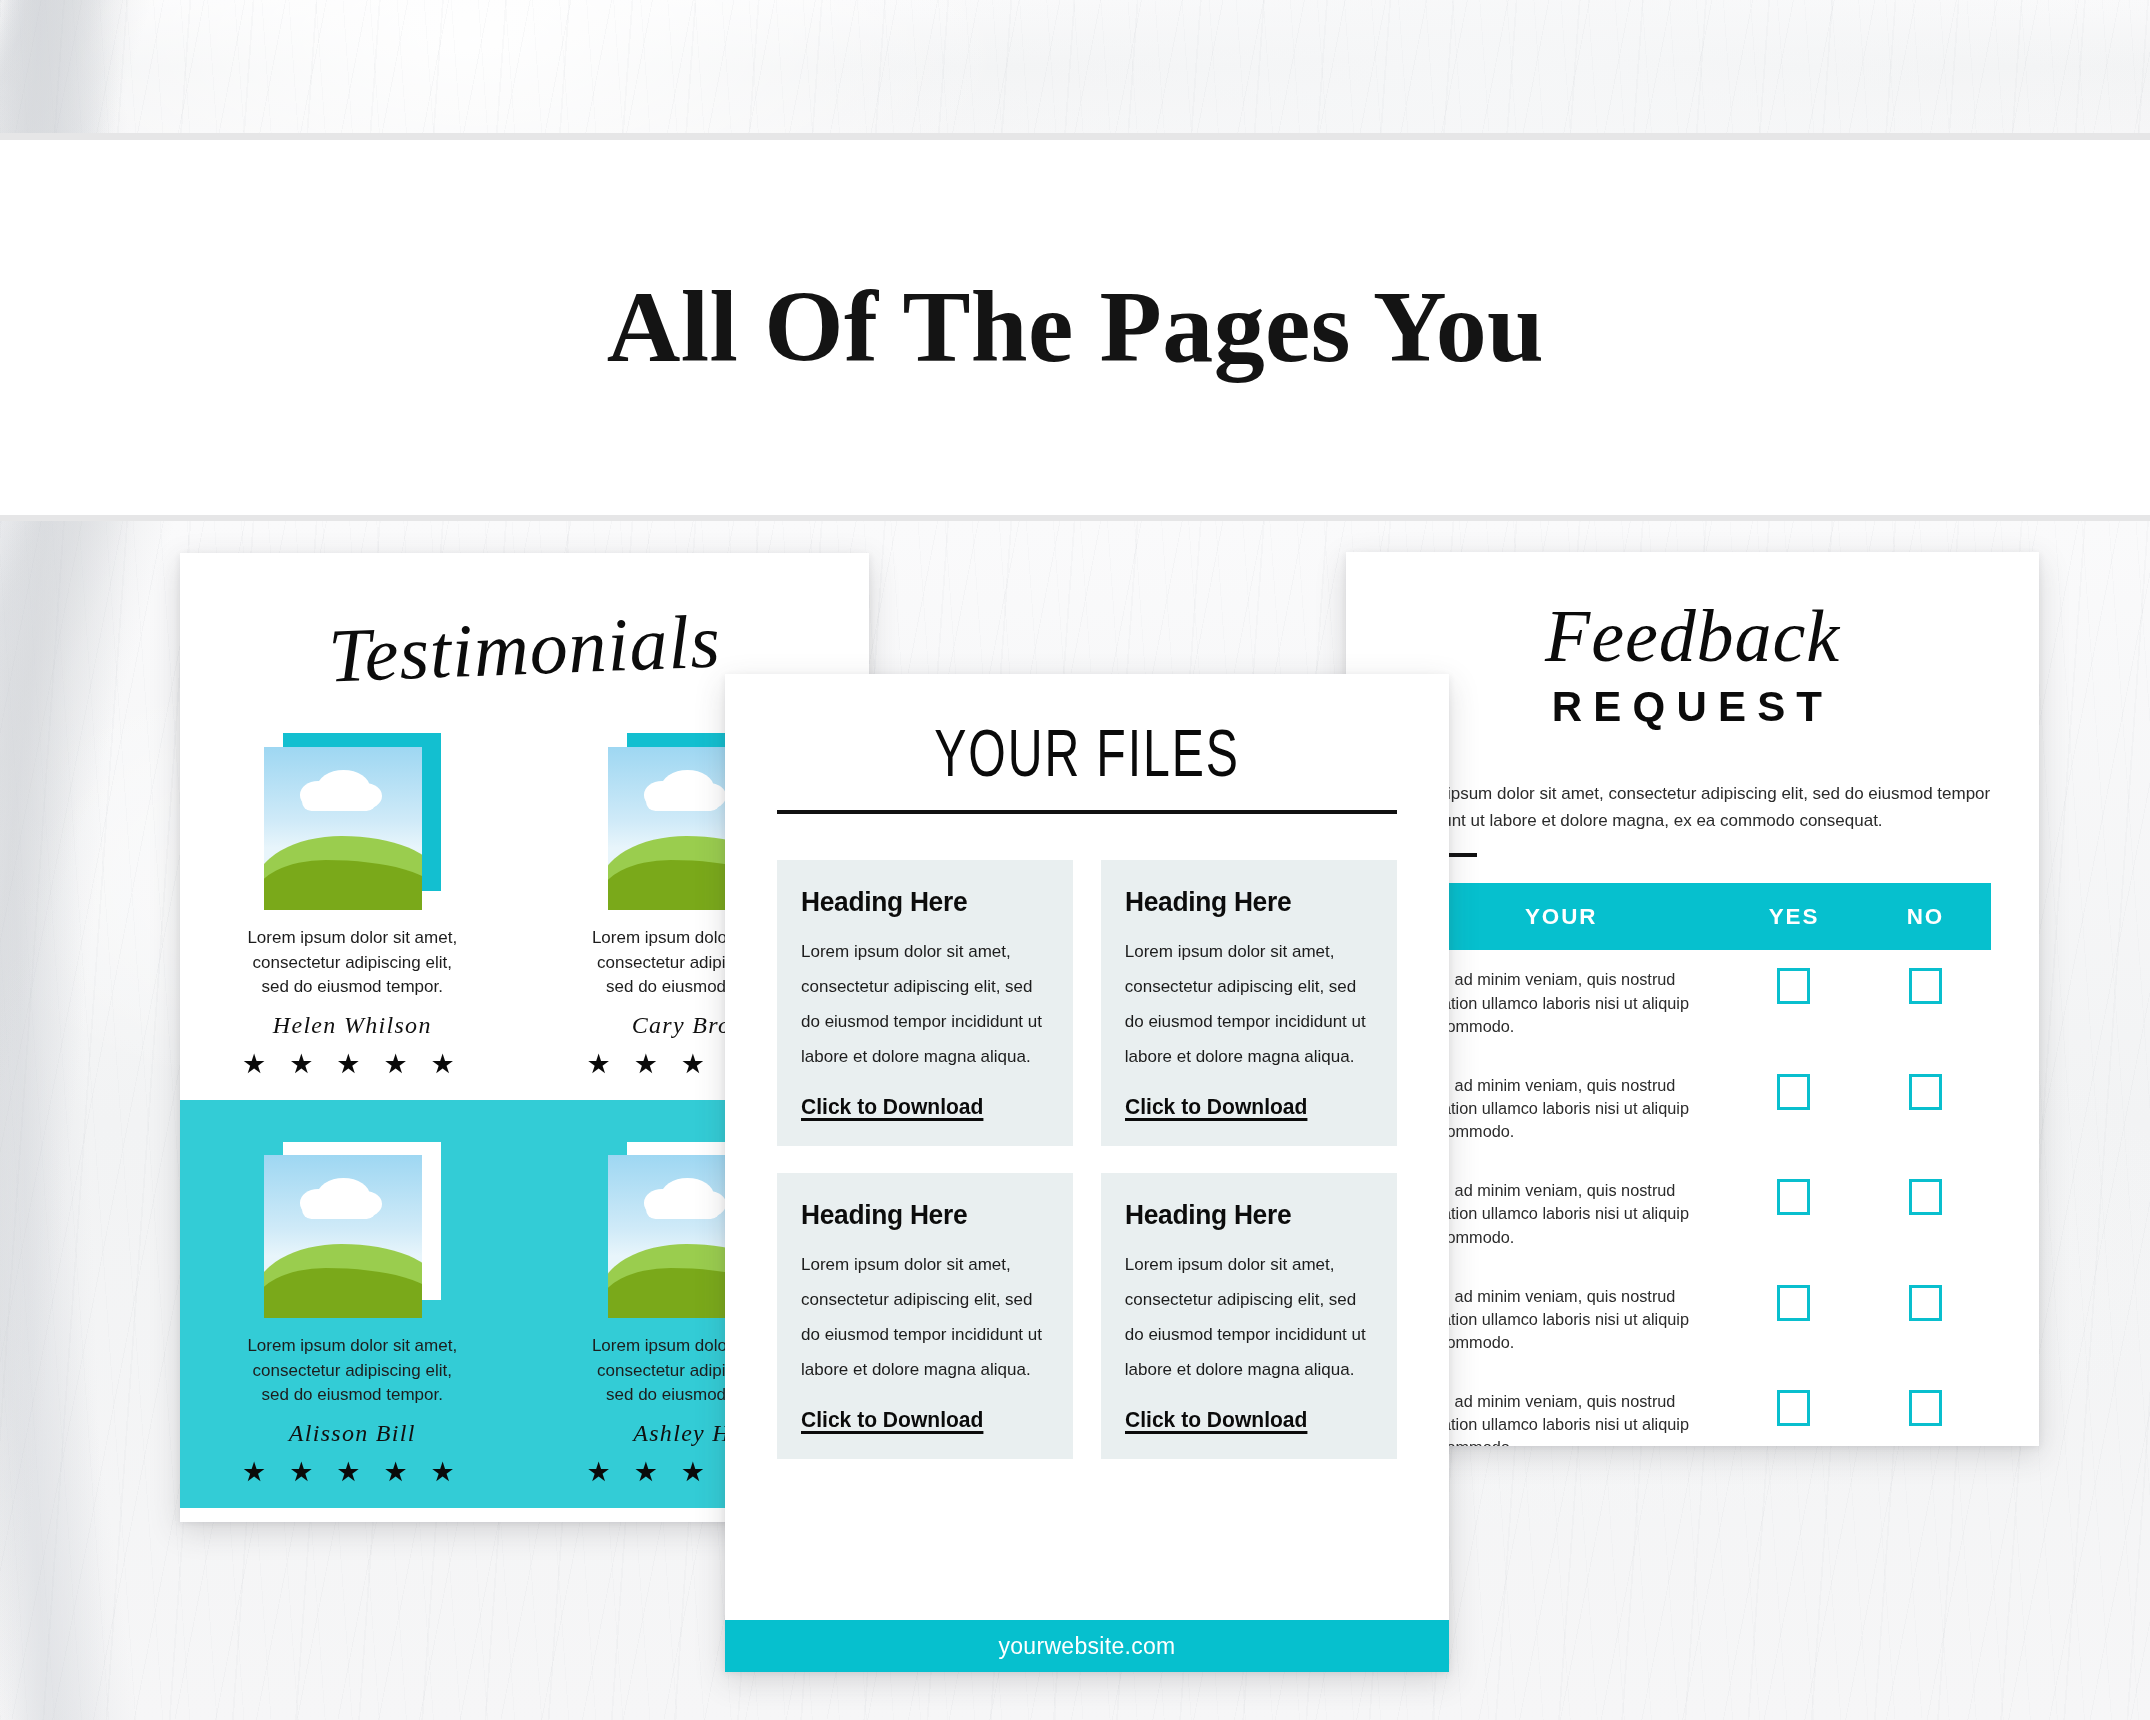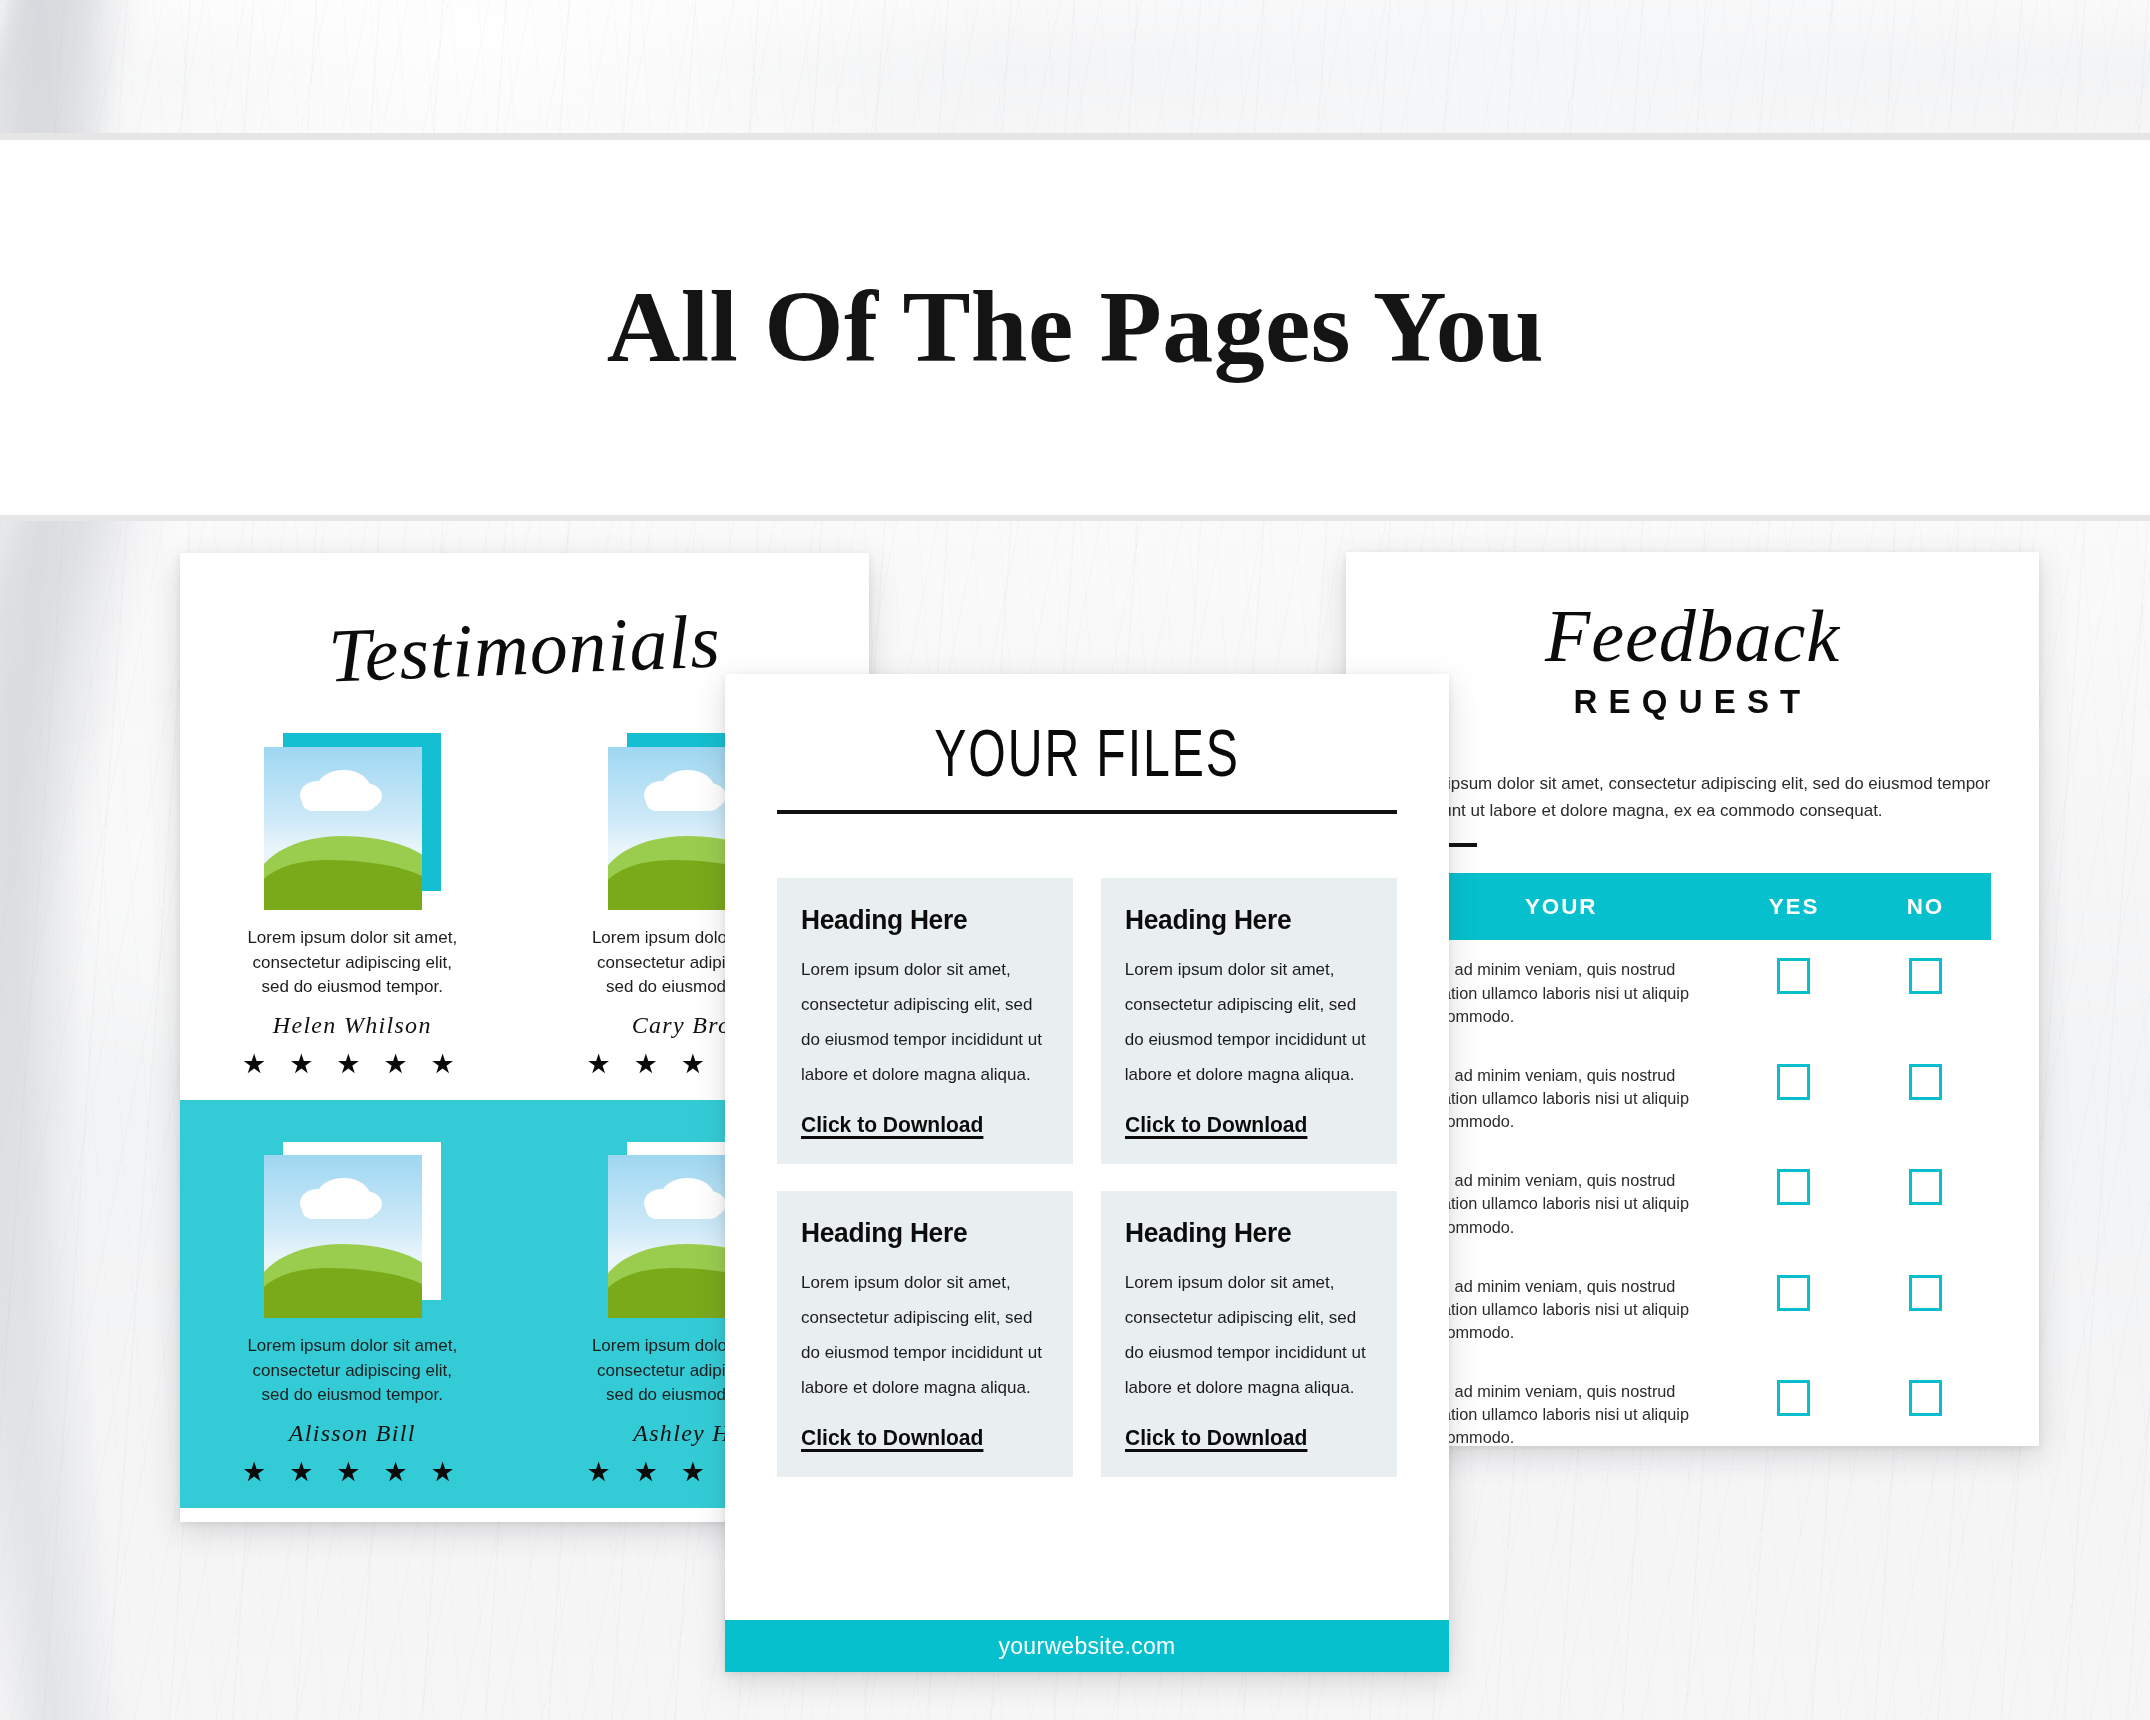--- a/index.html
+++ b/index.html
@@ -123,21 +123,21 @@
 
   
   #page-feedback { left: 1346px; top: 552px; width: 693px; height: 894px; z-index: 2; }
   .fb-inner { padding: 47px 48px 0 48px; }
   .fb-script {
     font-family: "Liberation Serif", serif;
     font-style: italic; font-size: 74px; color: #0b0b0b;
     text-align: center; letter-spacing: 0.9px; line-height: 1;
   }
   .fb-sub {
-    text-align: center; font-size: 33px; font-weight: 700;
+    text-align: center; font-size: 42px; font-weight: 700;
     letter-spacing: 11.2px; margin-top: 10.3px; color: #0b0b0b;
   }
   .fb-para {
     margin-top: 50px; font-size: 17px; line-height: 1.55; color: #2b2b2b;
   }
   .fb-rule { width: 83px; height: 4.3px; background: #111; margin-top: 19px; }
   .fb-table { margin-top: 26px; width: 100%; border-collapse: collapse; }
   .fb-head { background: #06C0CE; }
   .fb-head th {
     color: #fff; font-size: 22.4px; font-weight: 700; letter-spacing: 1.9px;
@@ -157,21 +157,21 @@
   #page-files { left: 725px; top: 674px; width: 724px; height: 998px; z-index: 3; }
   .files-inner { padding: 45px 52px 8px 52px; }
   .files-title {
     text-align: center; font-size: 67px; font-weight: 400;
     letter-spacing: 2.6px; color: #0a0a0a; line-height: 1;
     transform: scaleX(.72); transform-origin: center; white-space: nowrap;
   }
   .files-rule { height: 4.3px; background: #111; margin-top: 24px; }
   .files-grid {
     display: grid; grid-template-columns: 1fr 1fr; gap: 27.5px;
-    margin-top: 64px;
+    margin-top: 46px;
   }
   .file-card { background: #E9EFF0; padding: 26px 24px 26px 24px; }
   .file-heading {
     font-size: 28px; font-weight: 700; color: #0c0c0c;
     letter-spacing: -0.3px; margin-bottom: 17px;
     transform: scaleX(.94); transform-origin: left;
   }
   .file-body {
     font-size: 17px; line-height: 2.05; color: #1c1c1c; margin-bottom: 19px;
   }

